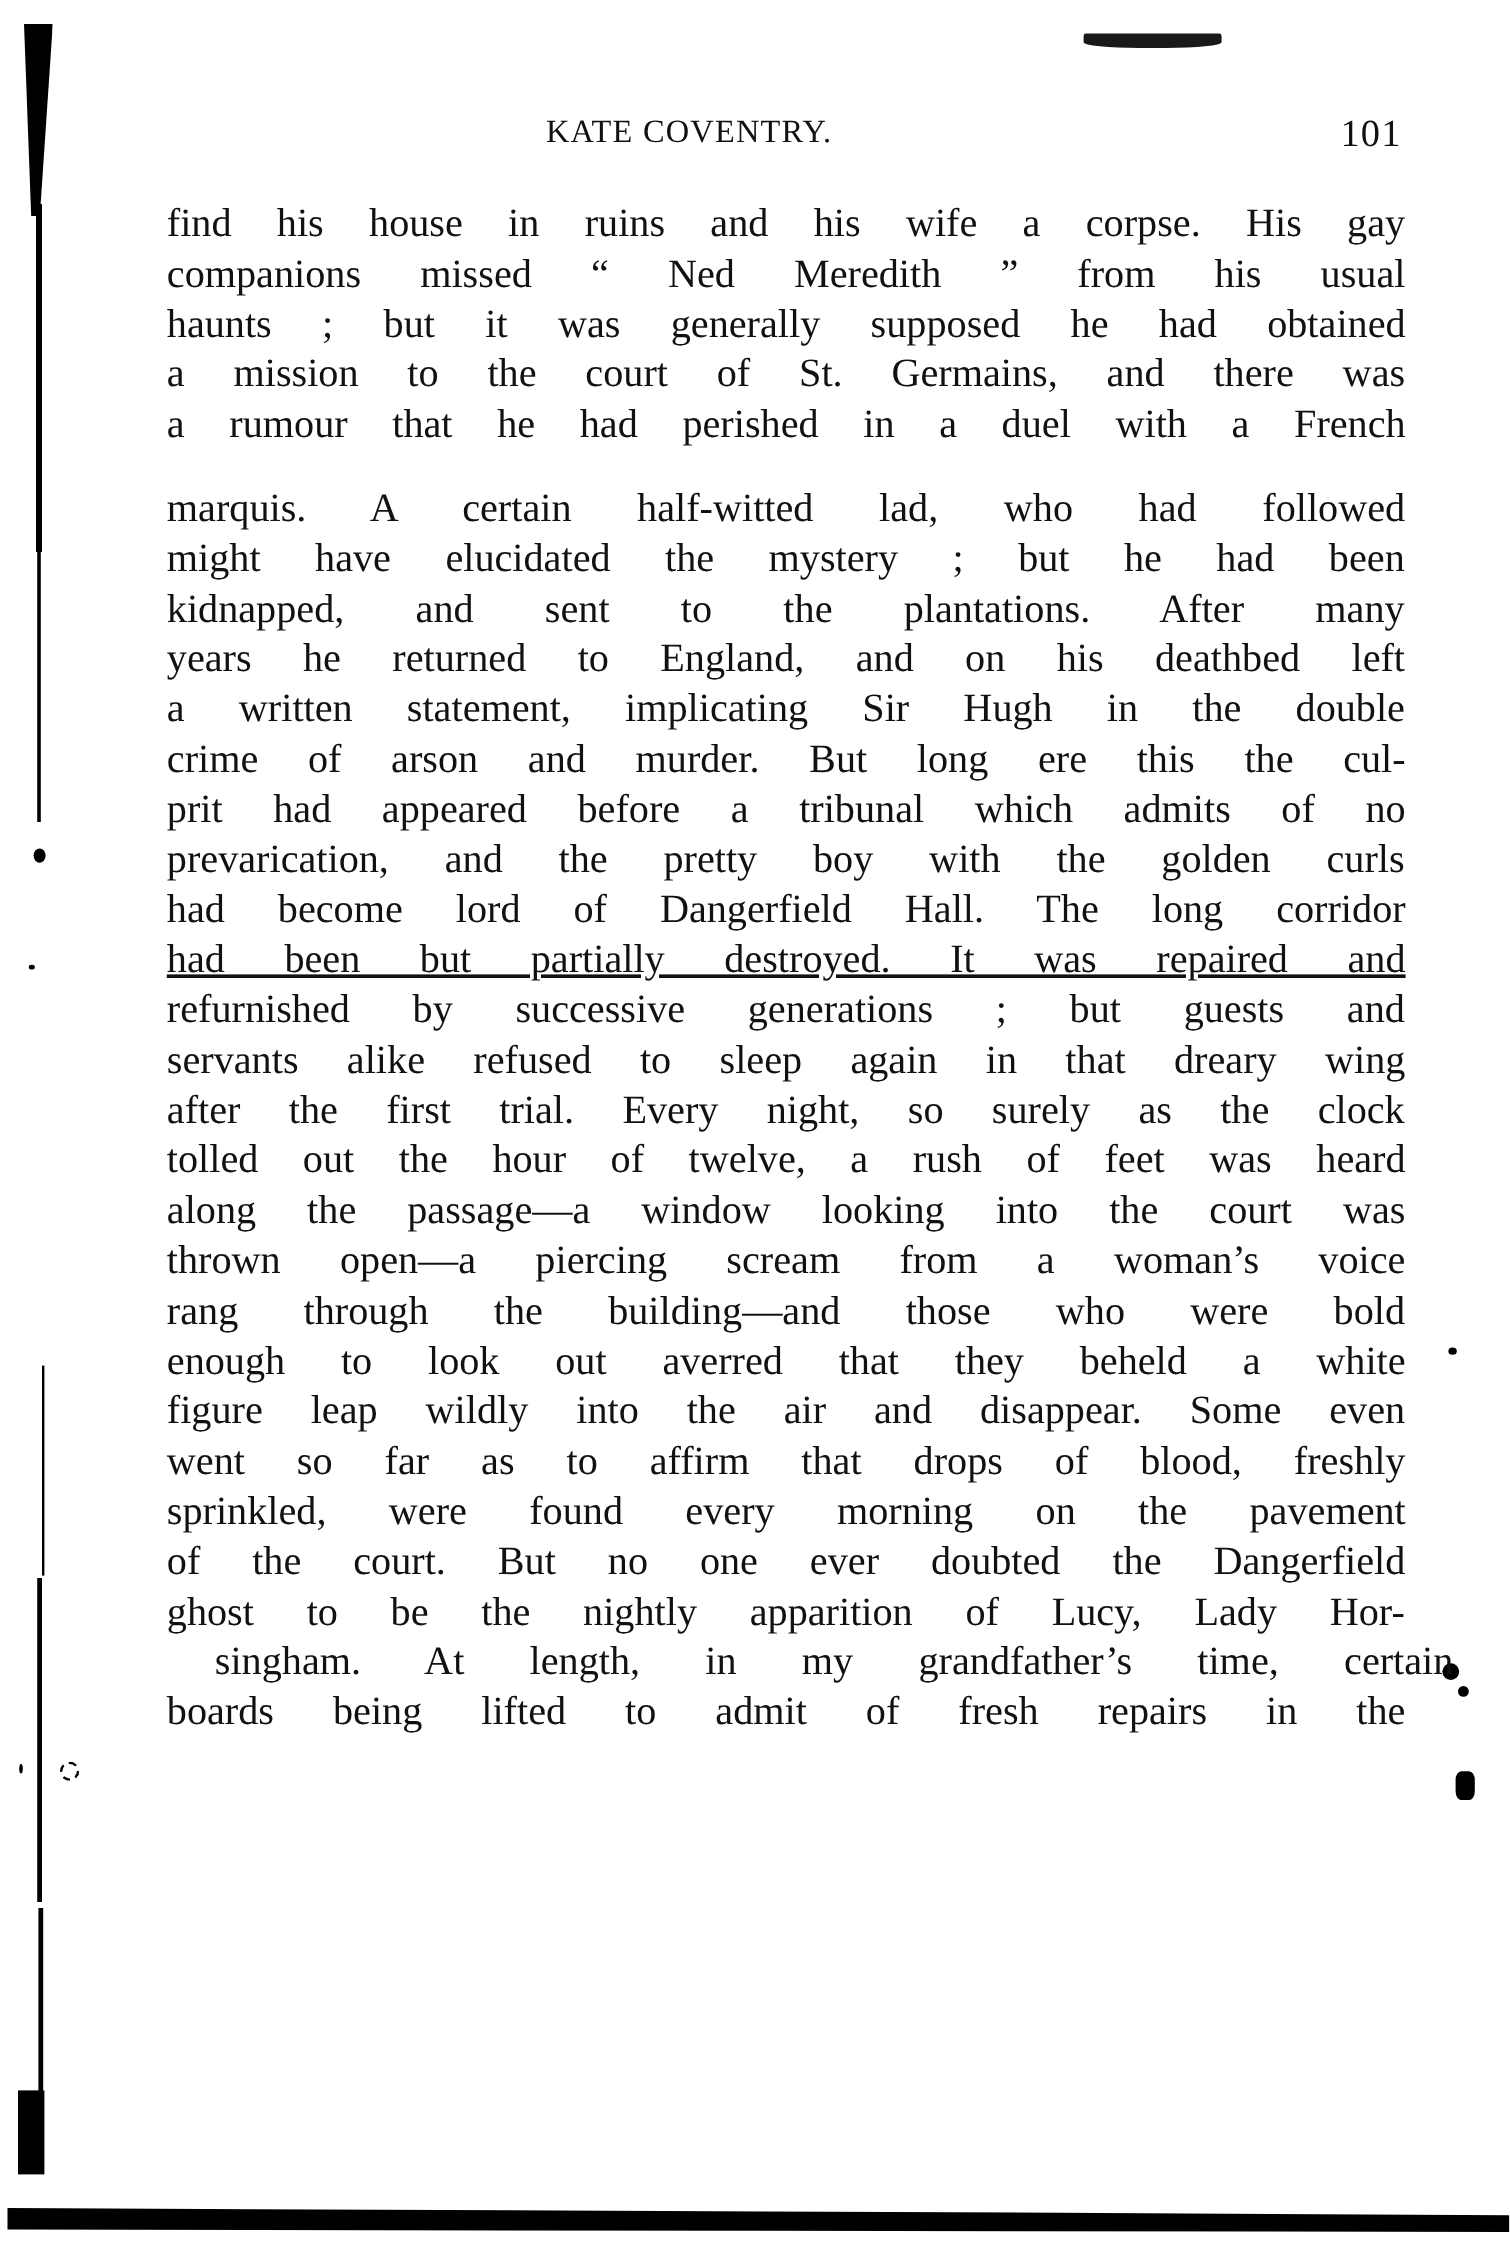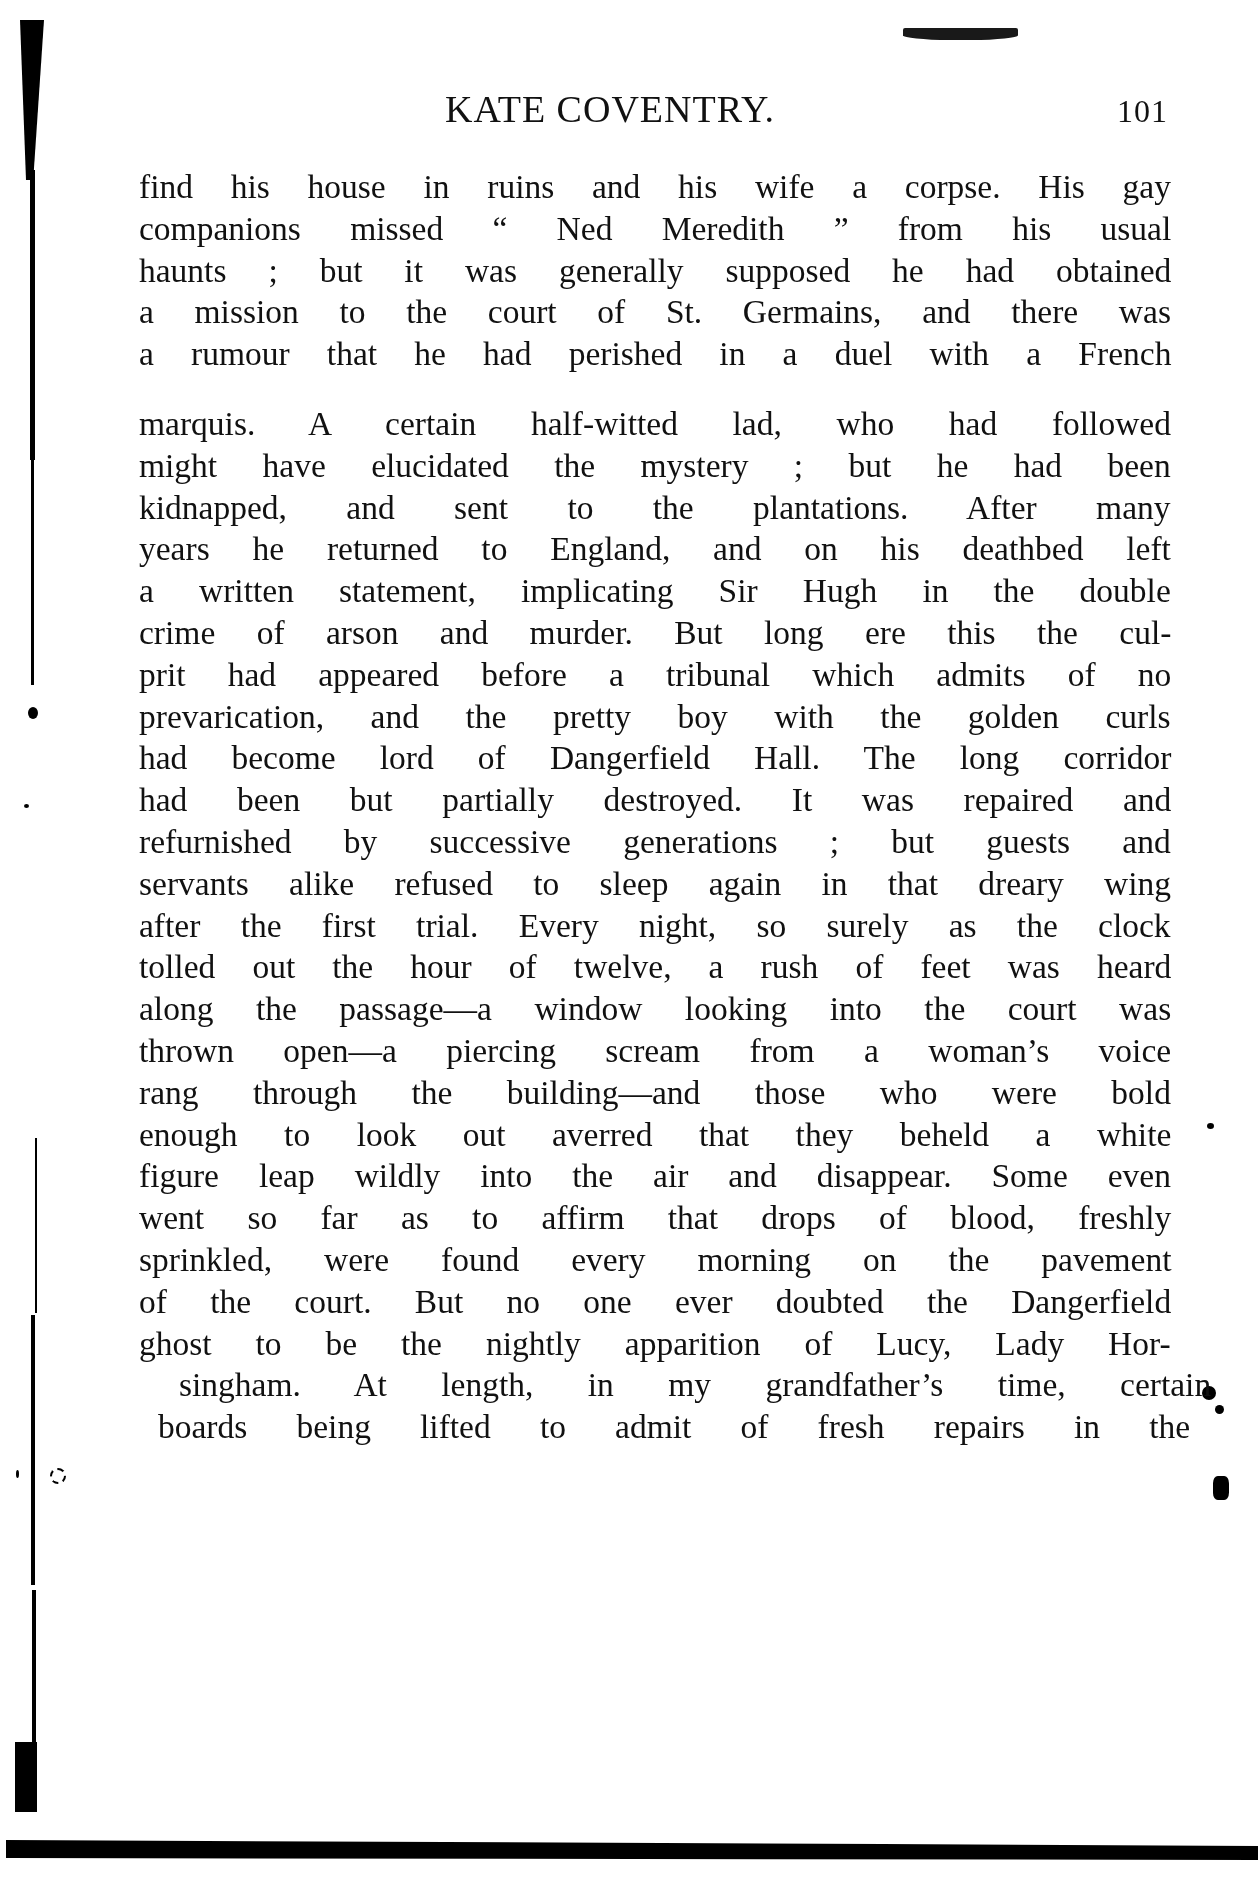--- a/index.html
+++ b/index.html
@@ -64,23 +64,23 @@
     }
     .running-head {
       position: absolute;
       top: 84px;
       left: 0;
       width: 1258px;
       height: 50px;
     }
     .running-title {
       position: absolute;
-      left: 445px;
+      left: 455px;
       top: 0;
-      font-size: 38px;
+      font-size: 27px;
       letter-spacing: 1px;
       line-height: 50px;
     }
     .folio {
       position: absolute;
       left: 1117px;
       top: 2px;
       font-size: 32px;
       font-variant: small-caps;
       line-height: 50px;
@@ -97,21 +97,20 @@
       font-size: 33.5px;
       line-height: 41.8px;
       white-space: nowrap;
       text-align: justify;
       text-align-last: justify;
       width: 1032px;
       display: block;
     }
     .line.last {
       text-align-last: justify;
-      margin-left: 19px;
     }
   </style>
 </head>
 <body>
 
 <div class="page">
 
   <div class="binding-top"></div>
   <div class="binding-line" style="top:170px;height:290px;"></div>
   <div class="binding-line" style="top:455px;height:230px;width:3px;left:31px;"></div>
@@ -144,21 +143,21 @@
     <span class="line" style="word-spacing: 28.8182px; display: block; width: 1032px; text-align: left; text-align-last: left;">a rumour that he had perished in a duel with a French</span>
     <span class="line" style="word-spacing: 46.2857px; display: block; width: 1032px; text-align: left; text-align-last: left; margin-top: 28px;">marquis.  A certain half-witted lad, who had followed</span>
     <span class="line" style="word-spacing: 37px; display: block; width: 1032px; text-align: left; text-align-last: left;">might have elucidated the mystery ;  but he had been</span>
     <span class="line" style="word-spacing: 51px; display: block; width: 1032px; text-align: left; text-align-last: left;">kidnapped, and sent to the plantations.  After many</span>
     <span class="line" style="word-spacing: 34.4444px; display: block; width: 1032px; text-align: left; text-align-last: left;">years he returned to England, and on his deathbed left</span>
     <span class="line" style="word-spacing: 36.75px; display: block; width: 1032px; text-align: left; text-align-last: left;">a written statement, implicating Sir Hugh in the double</span>
     <span class="line" style="word-spacing: 33px; display: block; width: 1032px; text-align: left; text-align-last: left;">crime of arson and murder.  But long ere this the cul-</span>
     <span class="line" style="word-spacing: 33.7778px; display: block; width: 1032px; text-align: left; text-align-last: left;">prit had appeared before a tribunal which admits of no</span>
     <span class="line" style="word-spacing: 38.125px; display: block; width: 1032px; text-align: left; text-align-last: left;">prevarication, and the pretty boy with the golden curls</span>
     <span class="line" style="word-spacing: 35.75px; display: block; width: 1032px; text-align: left; text-align-last: left;">had become lord of Dangerfield Hall.  The long corridor</span>
-    <span class="line" style="word-spacing: 41.25px; display: block; width: 1032px; text-align: center; text-align-last: left;">had been but partially destroyed.  It was repaired and</span>
+    <span class="line" style="word-spacing: 41.25px; display: block; width: 1032px; text-align: center; text-align-last: left; text-decoration: underline;">had been but partially destroyed.  It was repaired and</span>
     <span class="line" style="word-spacing: 43.8571px; display: block; width: 1032px; text-align: left; text-align-last: left;">refurnished by successive generations ;  but guests and</span>
     <span class="line" style="word-spacing: 31.8889px; display: block; width: 1032px; text-align: left; text-align-last: left;">servants alike refused to sleep again in that dreary wing</span>
     <span class="line" style="word-spacing: 31.9px; display: block; width: 1032px; text-align: left; text-align-last: left;">after the first trial.  Every night, so surely as the clock</span>
     <span class="line" style="word-spacing: 28.7273px; display: block; width: 1032px; text-align: left; text-align-last: left;">tolled out the hour of twelve, a rush of feet was heard</span>
     <span class="line" style="word-spacing: 34.125px; display: block; width: 1032px; text-align: left; text-align-last: left;">along the passage—a window looking into the court was</span>
     <span class="line" style="word-spacing: 41px; display: block; width: 1032px; text-align: left; text-align-last: left;">thrown open—a piercing scream from a woman’s voice</span>
     <span class="line" style="word-spacing: 46px; display: block; width: 1032px; text-align: left; text-align-last: left;">rang through the building—and those who were bold</span>
     <span class="line" style="word-spacing: 38.1111px; display: block; width: 1032px; text-align: left; text-align-last: left;">enough to look out averred that they beheld a white</span>
     <span class="line" style="word-spacing: 31.5556px; display: block; width: 1032px; text-align: left; text-align-last: left;">figure leap wildly into the air and disappear.  Some even</span>
     <span class="line" style="word-spacing: 34.9px; display: block; width: 1032px; text-align: left; text-align-last: left;">went so far as to affirm that drops of blood, freshly</span>

